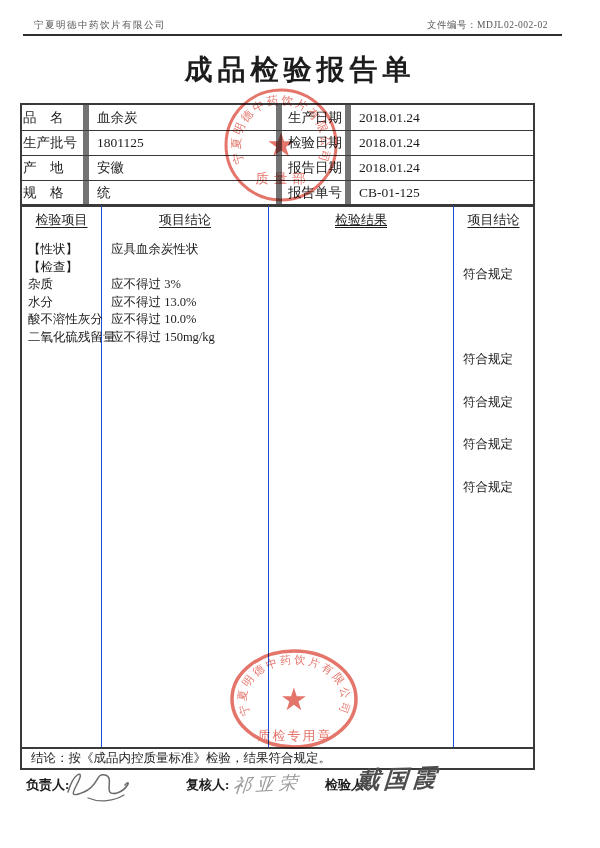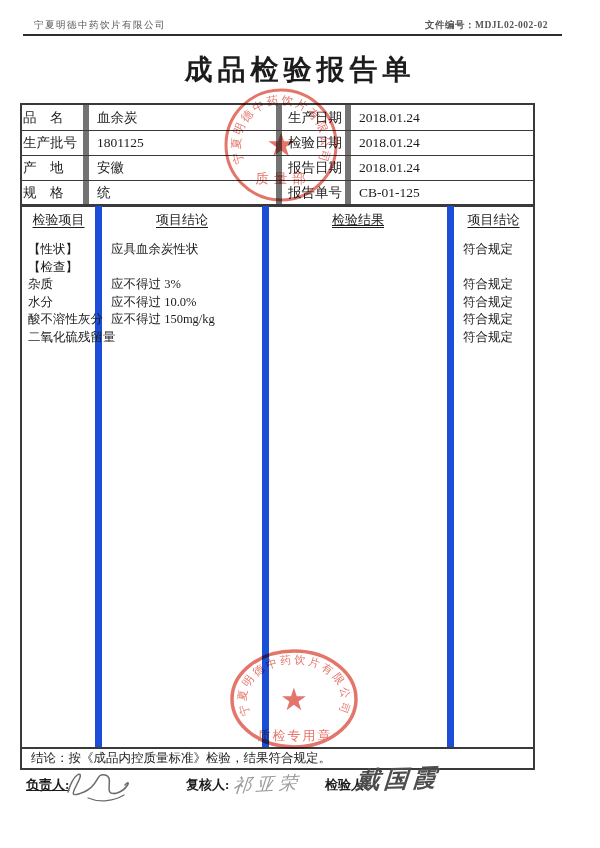--- a/index.html
+++ b/index.html
@@ -10,21 +10,21 @@
   }
   *{box-sizing:border-box;}
 
   
   .hdr-company{
     position:absolute;left:34px;top:19px;font-size:9.5px;color:#555;
     letter-spacing:1.5px;filter:blur(.4px);white-space:nowrap;
   }
   .hdr-docno{
     position:absolute;right:52px;top:19px;font-size:9.5px;color:#555;
-    letter-spacing:.5px;filter:blur(.4px);white-space:nowrap;font-weight:bold;
+    letter-spacing:.5px;filter:blur(.4px);white-space:nowrap;
   }
   .hdr-rule{
     position:absolute;left:23px;top:34px;width:539px;height:2px;background:#2e2e2e;
   }
 
   
   .doc-title{
     position:absolute;left:0;right:0;top:51px;text-align:center;
     font-size:28px;font-weight:bold;letter-spacing:5px;
   }
@@ -43,44 +43,44 @@
   .ic.c1{width:61px;border-left:none;padding-left:1px;}
   .ic.c2{width:193px;}
   .ic.c3{width:69px;padding-left:6px;}
   .ic.c4{flex:1;}
 
   
   .insp-table{
     position:absolute;left:20px;top:204px;width:515px;height:545px;
     border:2px solid #3a3a3a;display:flex;
   }
-  .insp-col{border-right:7px solid #1d4ed8;height:100%;}
+  .insp-col{border-right:1px solid #1d4ed8;height:100%;}
   .insp-col:last-child{border-right:none;flex:1;}
   .w1{width:80px;}.w2{width:167px;}.w3{width:185px;text-decoration:underline;}
   .insp-head{
     height:24px;text-align:center;font-size:13px;padding-top:5px;
   }
   .insp-head span{text-decoration:underline;text-underline-offset:3px;}
   .insp-lines{padding-top:11px;}
   .iline{height:17.5px;font-size:12.5px;white-space:nowrap;line-height:17.5px;}
   .p1 .iline{padding-left:6px;}
   .p2 .iline{padding-left:9px;}
   .p3 .iline{padding-left:8px;}
-  .p4 .iline{padding-left:9px;}
+  .p4 .iline{padding-left:9px;margin-top:25px;}
 
   
   .conclusion{
     position:absolute;left:20px;top:747px;width:515px;height:23px;
     border:2px solid #3a3a3a;display:flex;align-items:center;
     font-size:12.5px;padding-left:9px;white-space:nowrap;
   }
 
   
   .sig-label{position:absolute;font-size:13px;font-weight:600;white-space:nowrap;}
-  .lab-resp{left:26px;top:776px;text-decoration:underline;}
+  .lab-resp{left:26px;top:776px;}
   .lab-rev{left:186px;top:776px;}
   .lab-insp{left:325px;top:776px;}
   .sig-script{position:absolute;white-space:nowrap;font-style:italic;}
   .sig-rev{
     left:233px;top:772px;font-size:18px;color:#9a9a9a;letter-spacing:5px;
     transform:rotate(-3deg) skewX(-8deg);
   }
   .sig-insp{
     left:356px;top:763px;font-size:24px;color:#4d4d4d;letter-spacing:4px;
     font-weight:600;transform:rotate(-2deg) skewX(-6deg);
@@ -141,20 +141,21 @@
         <div class="iline">酸不溶性灰分</div>
         <div class="iline">二氧化硫残留量</div>
       </div>
     </div>
     <div class="insp-col w2 p2">
       <div class="insp-head"><span>项目结论</span></div>
       <div class="insp-lines">
         <div class="iline">应具血余炭性状</div>
         <div class="iline"></div>
         <div class="iline">应不得过 3%</div>
+        <div class="iline">应不得过 13.0%</div>
         <div class="iline">应不得过 10.0%</div>
         <div class="iline">应不得过 150mg/kg</div>
       </div>
     </div>
     <div class="insp-col w3 p3">
       <div class="insp-head"><span>检验结果</span></div>
     </div>
     <div class="insp-col p4">
       <div class="insp-head"><span>项目结论</span></div>
       <div class="insp-lines">

